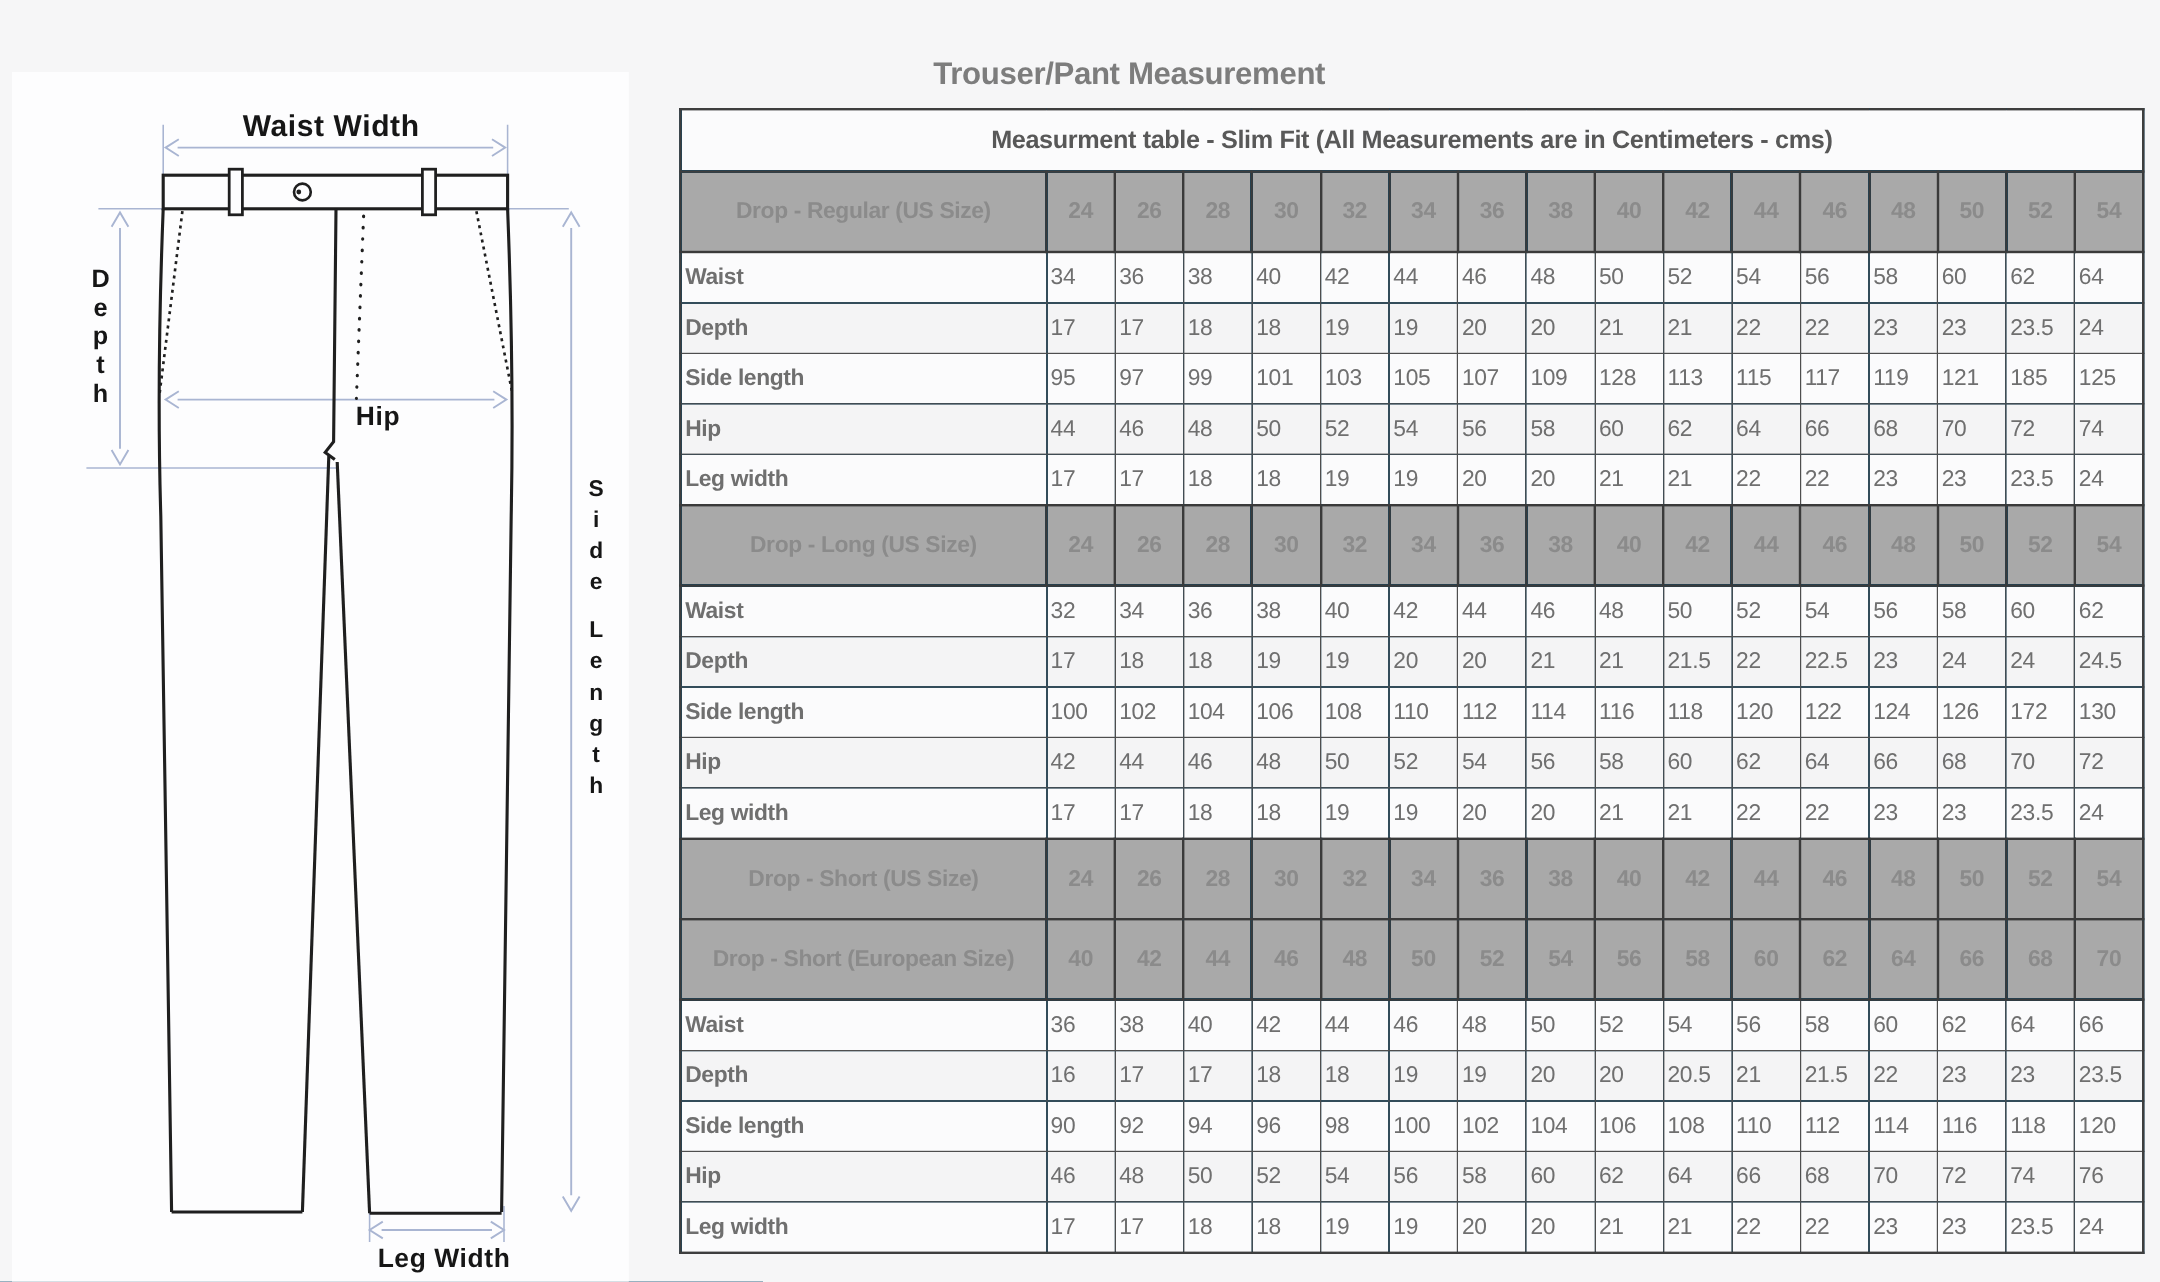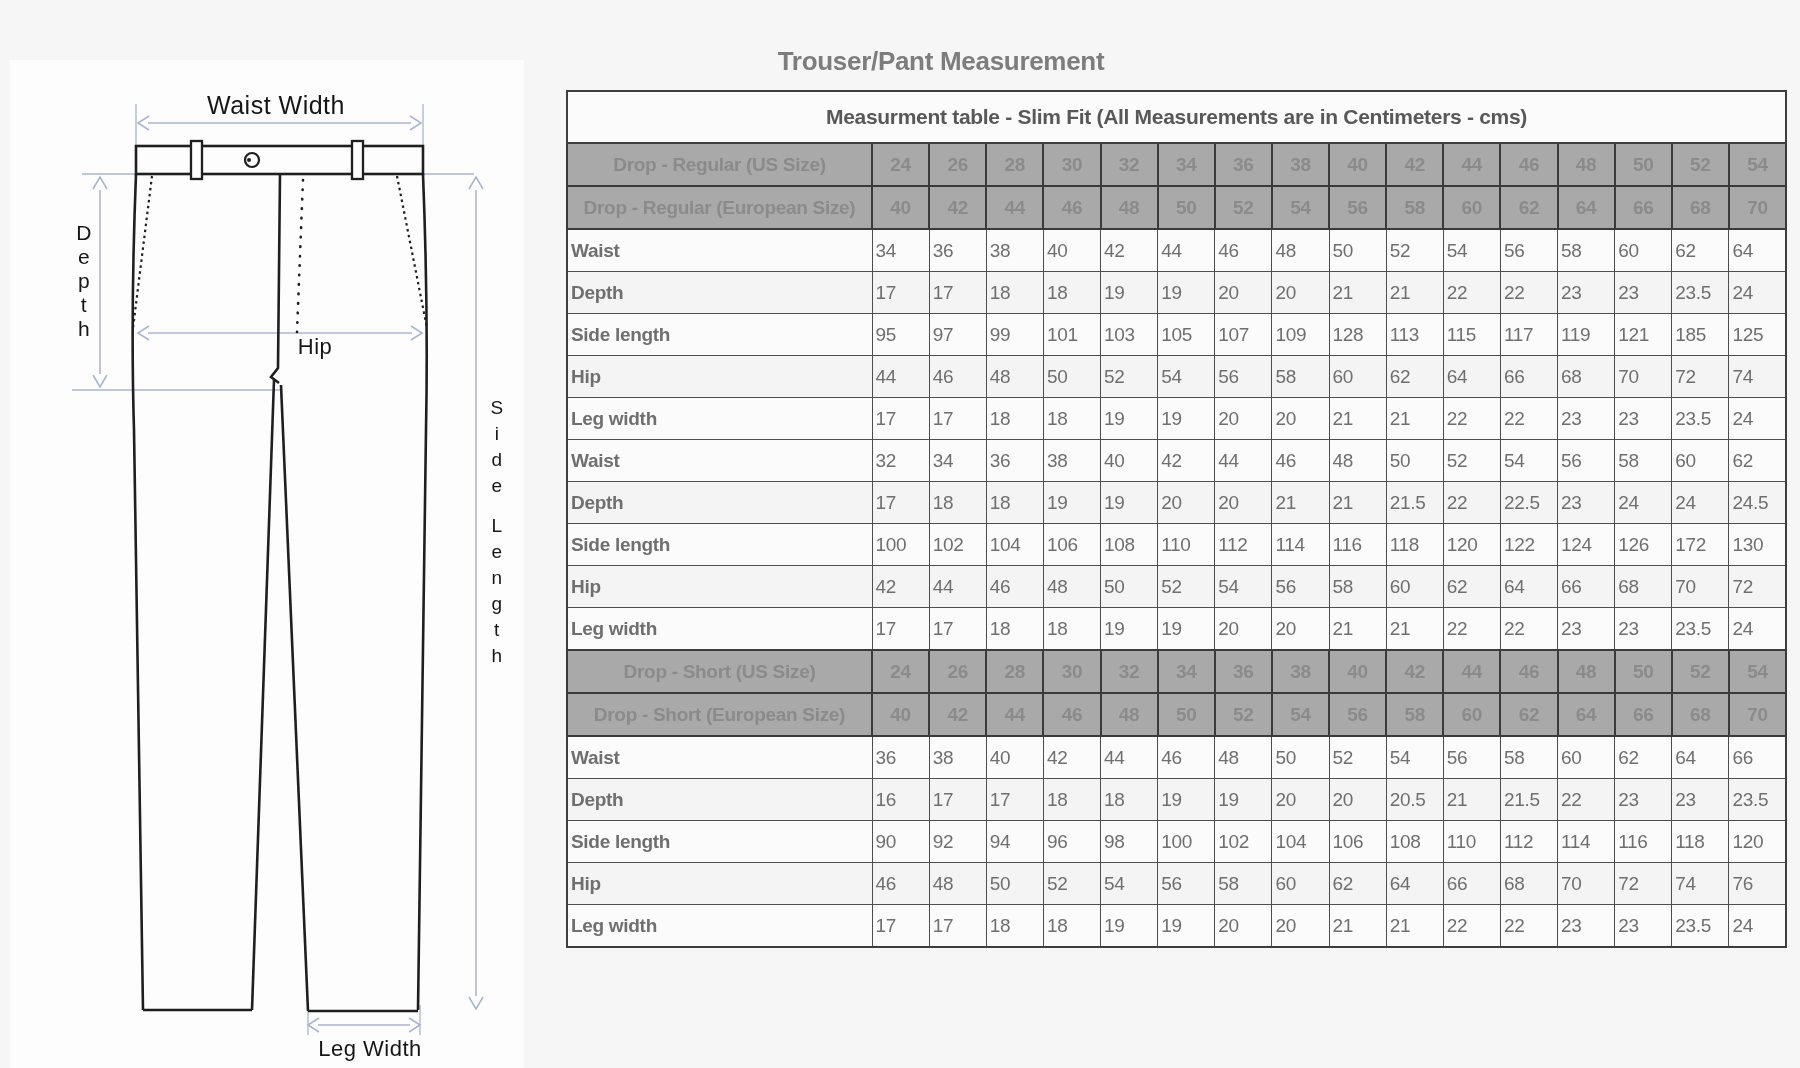--- a/index.html
+++ b/index.html
@@ -12,21 +12,21 @@
     position:absolute;top:9px;left:941px;transform:translateX(-50%);
     font-size:26px;font-weight:bold;color:#7d7d7d;letter-spacing:-0.3px;white-space:nowrap;margin-top:37px;
   }
   
   .diagram{
     position:absolute;left:10px;top:60px;width:514px;height:1008px;
     background:#fdfdfe;
   }
   .diagram svg{position:absolute;left:0;top:0;display:block}
   .dlabel{
-    position:absolute;color:#161616;font-weight:normal;white-space:nowrap;
+    position:absolute;color:#161616;font-weight:bold;white-space:nowrap;
     transform:translateX(-50%);letter-spacing:.5px;
   }
   .lbl-waist{left:266px;top:31px;font-size:25px}
   .lbl-depth{left:74px;top:161px;font-size:21px;text-align:center;line-height:24px}
   .lbl-hip{left:305px;top:274px;font-size:22px}
   .lbl-side{left:487px;top:335px;font-size:19px;text-align:center;line-height:26px}
   .lbl-leg{left:360px;top:976px;font-size:22px}
   .stack .wgap{height:14px}
   
   table.size{
@@ -41,21 +41,21 @@
     letter-spacing:-0.3px;overflow:hidden;white-space:nowrap;
   }
   tr.titlerow td{
     height:50px;background:#fbfbfc;border:2px solid #3e3e3e;
     text-align:center;font-weight:bold;font-size:21px;color:#585858;padding:0;
   }
   tr.hdr td{
     background:#a9a9a9;color:#8b8b8b;font-weight:bold;text-align:center;
     border:2px solid #3a3a3a;padding:0;font-size:19px;
   }
-  tr.hdr td.lbl{text-align:center;padding:0;font-size:19px;color:#8b8b8b}
+  tr.hdr td.lbl{text-align:center;padding:12px;font-size:19px;color:#8b8b8b}
   td.lbl{font-weight:bold;color:#4f4f4f;padding-left:5px;font-size:20px}
   tr.odd td{background:#fbfbfc}
   tr.even td{background:#f4f4f5}
 </style>
 </head>
 <body>
 
 <div class="page-title">Trouser/Pant Measurement</div>
 
 <div class="diagram">
@@ -157,39 +157,20 @@
         <td>38</td>
         <td>40</td>
         <td>42</td>
         <td>44</td>
         <td>46</td>
         <td>48</td>
         <td>50</td>
         <td>52</td>
         <td>54</td>
       </tr>
-      <tr class="hdr">
-        <td class="lbl">Drop - Regular (European Size)</td>
-        <td>40</td>
-        <td>42</td>
-        <td>44</td>
-        <td>46</td>
-        <td>48</td>
-        <td>50</td>
-        <td>52</td>
-        <td>54</td>
-        <td>56</td>
-        <td>58</td>
-        <td>60</td>
-        <td>62</td>
-        <td>64</td>
-        <td>66</td>
-        <td>68</td>
-        <td>70</td>
-      </tr>
       <tr class="data odd">
         <td class="lbl">Waist</td>
         <td>34</td>
         <td>36</td>
         <td>38</td>
         <td>40</td>
         <td>42</td>
         <td>44</td>
         <td>46</td>
         <td>48</td>
@@ -271,20 +252,39 @@
         <td>20</td>
         <td>21</td>
         <td>21</td>
         <td>22</td>
         <td>22</td>
         <td>23</td>
         <td>23</td>
         <td>23.5</td>
         <td>24</td>
       </tr>
+      <tr class="hdr">
+        <td class="lbl">Drop - Long (US Size)</td>
+        <td>24</td>
+        <td>26</td>
+        <td>28</td>
+        <td>30</td>
+        <td>32</td>
+        <td>34</td>
+        <td>36</td>
+        <td>38</td>
+        <td>40</td>
+        <td>42</td>
+        <td>44</td>
+        <td>46</td>
+        <td>48</td>
+        <td>50</td>
+        <td>52</td>
+        <td>54</td>
+      </tr>
       <tr class="data odd">
         <td class="lbl">Waist</td>
         <td>32</td>
         <td>34</td>
         <td>36</td>
         <td>38</td>
         <td>40</td>
         <td>42</td>
         <td>44</td>
         <td>46</td>

